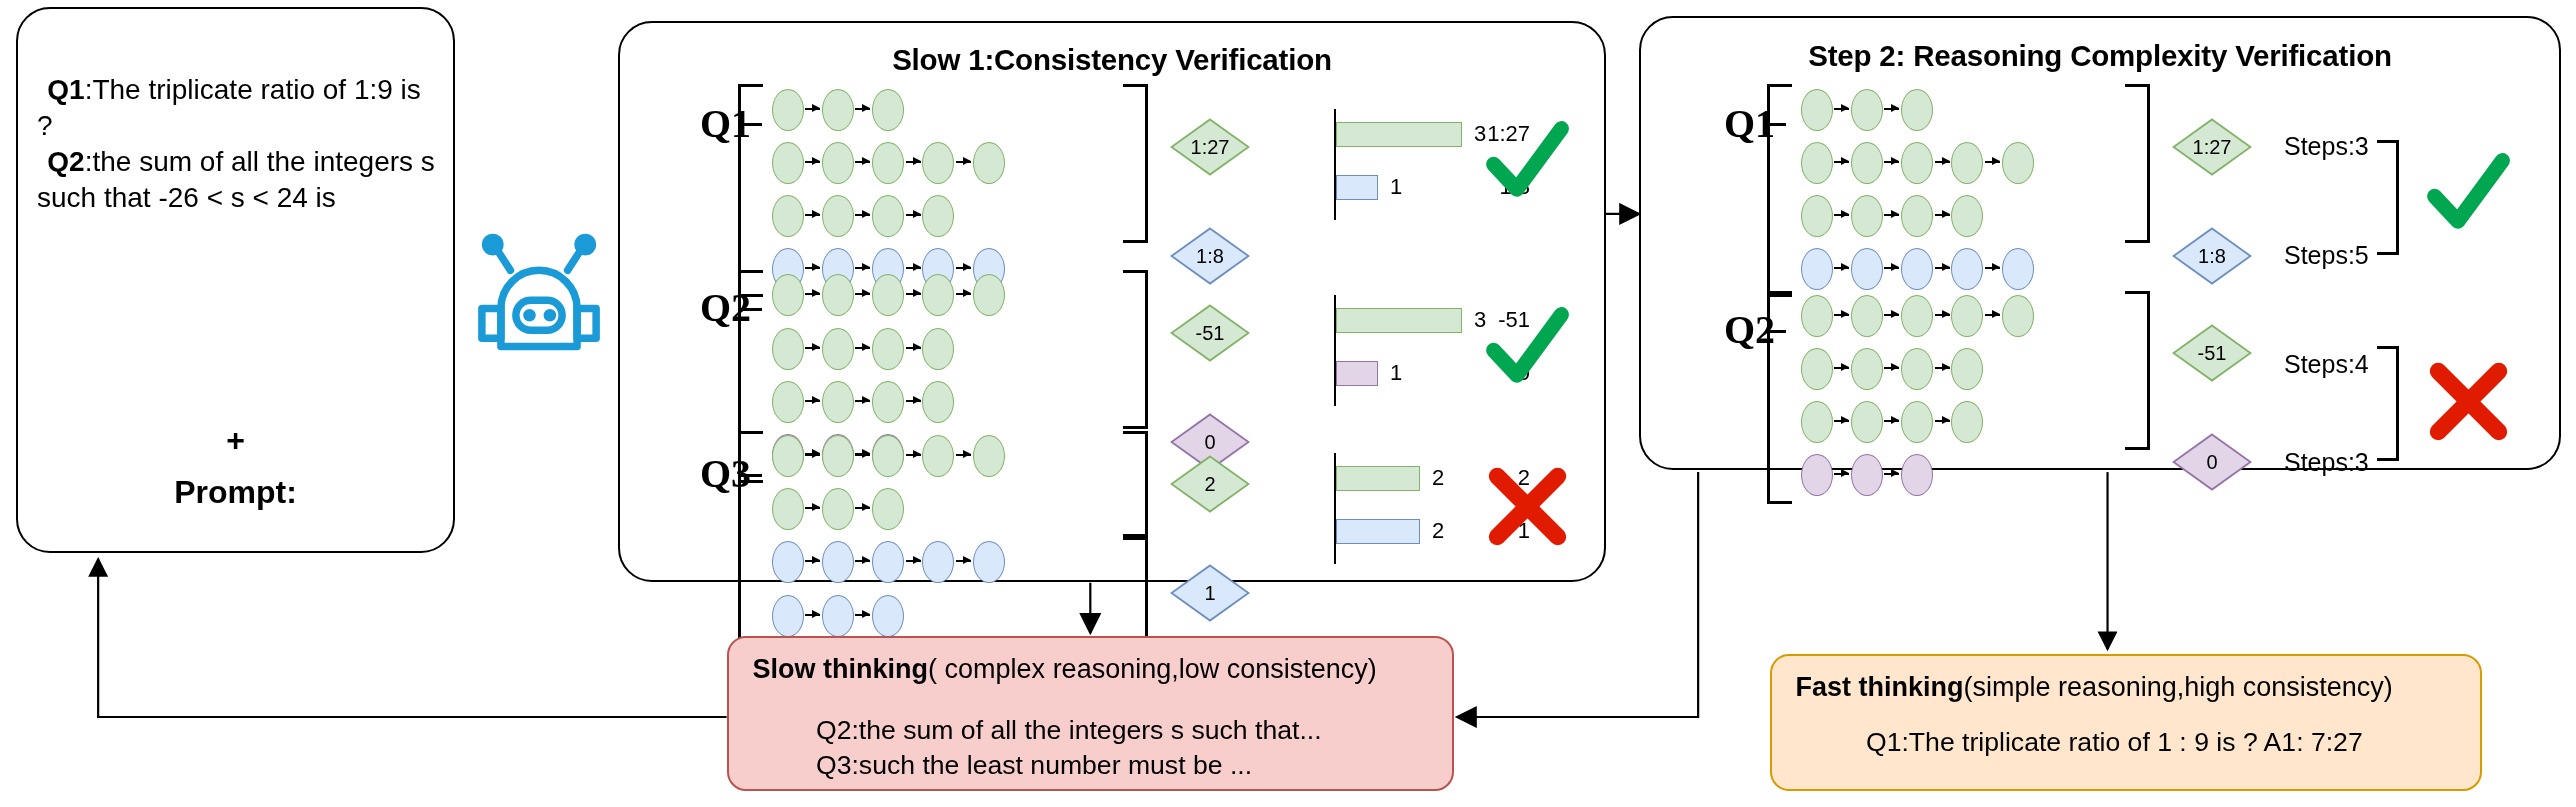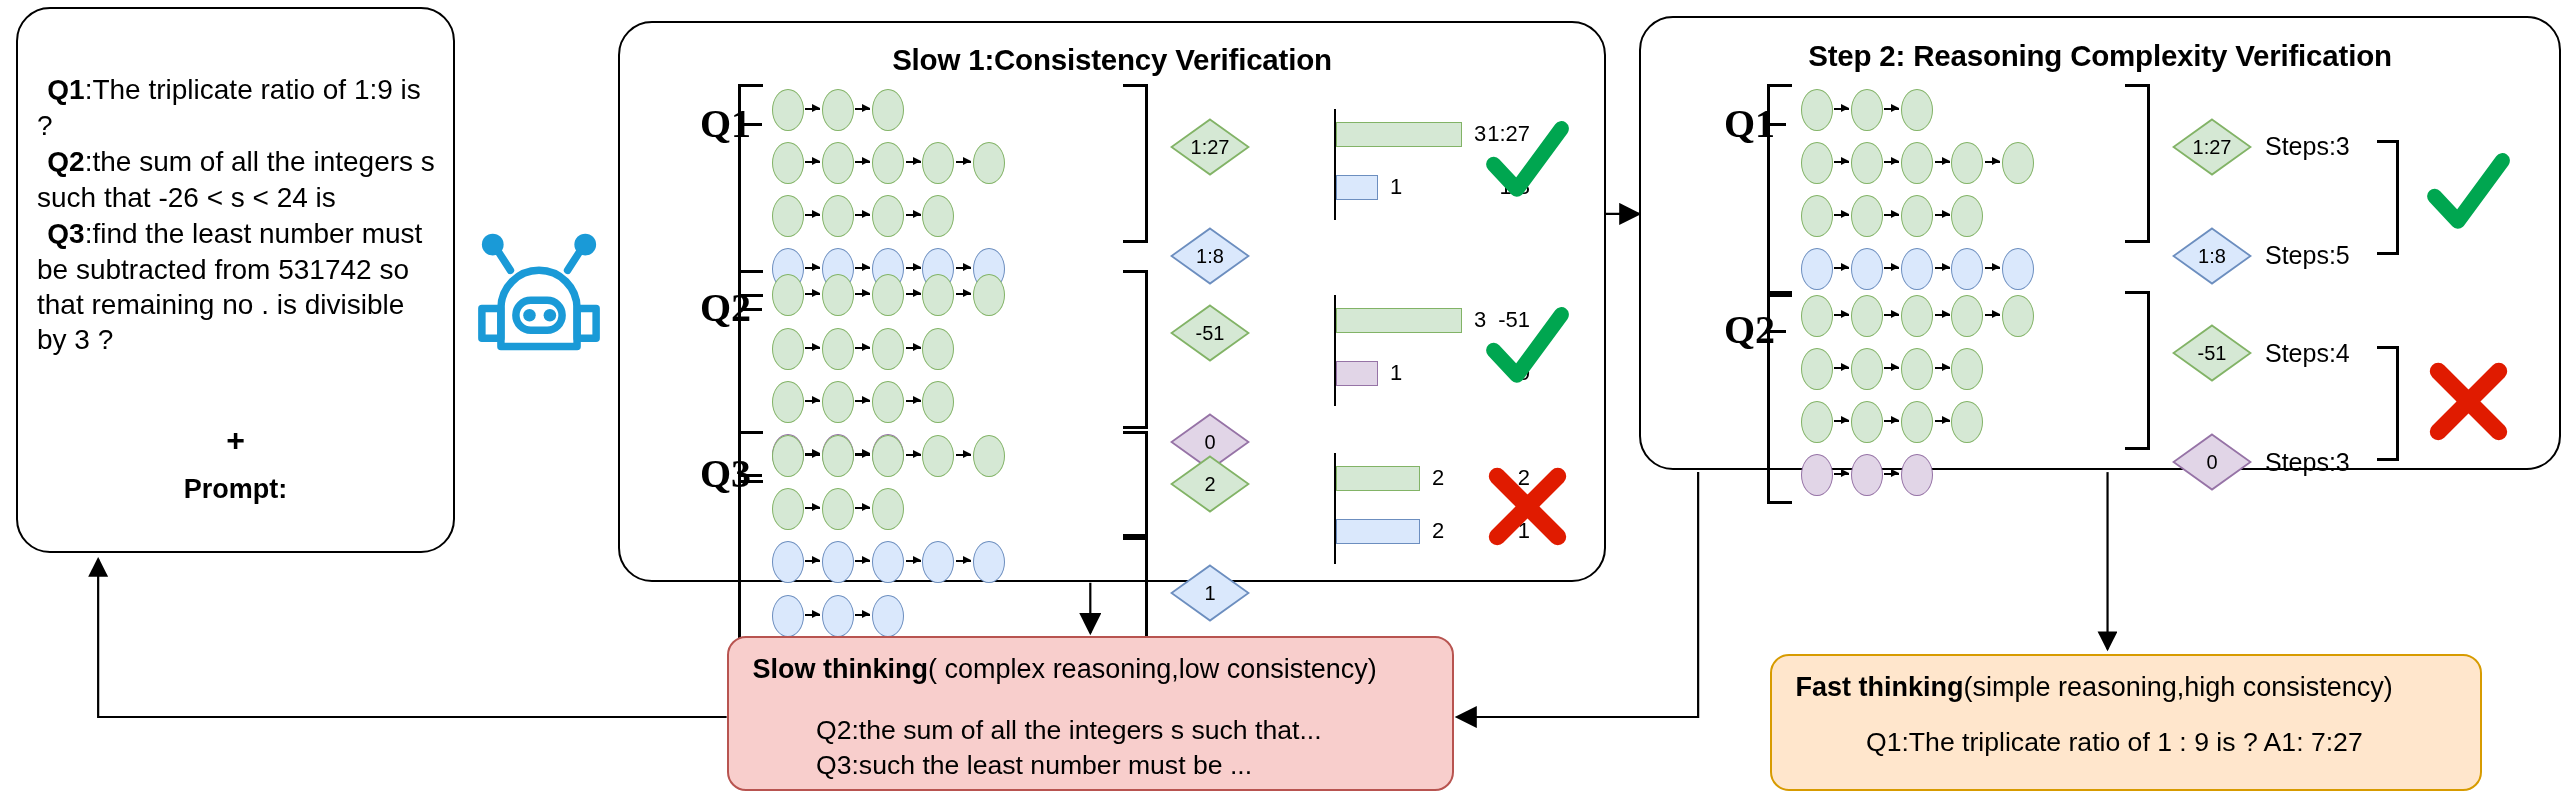--- a/index.html
+++ b/index.html
@@ -17,21 +17,21 @@
   .panel-title{position:absolute;left:0;right:0;text-align:center;font-weight:bold;font-size:29.5px;letter-spacing:-0.2px;}
   #step0 .panel-title{top:13.3px;}
   #step1 .panel-title{top:20.7px;}
   #step2 .panel-title{top:20.7px;}
 
   
   .q-body{position:absolute;left:19px;right:16px;top:63px;font-size:28px;line-height:1.26;}
   .q-body p{margin:0 0 1.5px 0;text-indent:10.3px;}
   .q-body b{font-weight:bold;}
   .plus{position:absolute;left:0;right:0;top:413px;text-align:center;font-size:32px;font-weight:bold;}
-  .prompt-label{position:absolute;left:0;right:0;top:465px;text-align:center;font-size:27px;font-weight:bold;}
+  .prompt-label{position:absolute;left:0;right:0;top:465px;text-align:center;font-size:32px;font-weight:bold;}
   .prompt-text{position:absolute;left:0;right:0;top:500px;text-align:center;font-size:28px;}
 
   
   #robot{position:absolute;left:471px;top:229px;width:136px;height:148px;}
 
   
   .qlabel{position:absolute;font-size:40px;font-weight:bold;font-family:"Liberation Serif",serif;}
   .node{position:absolute;width:32px;height:42px;border-radius:50%;box-sizing:border-box;}
   .node.green{background:#d5e8d4;border:1.5px solid #82b366;}
   .node.blue{background:#dae8fc;border:1.5px solid #6c8ebf;}
@@ -48,21 +48,21 @@
   .bar-cat{position:absolute;right:0;width:46px;text-align:right;font-size:22px;line-height:29.5px;}
   .bar-rect{position:absolute;left:49px;height:25px;box-sizing:border-box;}
   .bar-rect.green{background:#d5e8d4;border:1.5px solid #82b366;}
   .bar-rect.blue{background:#dae8fc;border:1.5px solid #6c8ebf;}
   .bar-rect.purple{background:#e1d5e7;border:1.5px solid #9673a6;}
   .bar-val{position:absolute;font-size:22px;line-height:29.5px;}
 
   
   .verdict{position:absolute;width:89px;height:89px;}
 
-  .steps-label{position:absolute;font-size:25px;white-space:nowrap;}
+  .steps-label{position:absolute;font-size:25px;white-space:nowrap;margin-left:19px;}
 
   
   .outcome{position:absolute;border-radius:19px;box-sizing:border-box;}
   #slow{left:727px;top:636px;width:727px;height:155px;background:#f8cecc;border:2.2px solid #b85450;}
   #fast{left:1770px;top:654px;width:712px;height:137px;background:#ffe6cc;border:2.2px solid #d79b00;}
   .outcome .head{position:absolute;left:23.6px;top:16px;font-size:27px;white-space:nowrap;}
   .outcome .head b{font-weight:bold;}
   .outcome .line{position:absolute;left:87px;font-size:26.6px;white-space:nowrap;}
   #slow .l1{top:77px;}
   #slow .l2{top:112px;}
@@ -91,21 +91,20 @@
 
     <path d="M2302,640 L2302,972 L1975,972" stroke="#000" stroke-width="3" fill="none" marker-end="url(#ah)"></path>
 
     <path d="M985,972 L133,972 L133,758" stroke="#000" stroke-width="3" fill="none" marker-end="url(#ahs)"></path>
   </svg>
 
   <div class="panel" id="step0">
     <div class="q-body">
       <p><b>Q1</b><span>:The triplicate ratio of 1:9 is ?</span></p>
       <p><b>Q2</b><span>:the sum of all the integers s such that  -26 &lt; s &lt; 24 is</span></p>
-      <p><b>Q3</b><span>:find the least number must be   subtracted from 531742 so that remaining no . is divisible by 3 ?</span></p>
     </div>
     <div class="plus">+</div>
     <div class="prompt-label">Prompt:</div>
   </div>
 
   <div id="robot">
     <svg viewBox="0 0 100 108" width="136" height="148">
       <g fill="none" stroke="#1a9ad7" stroke-width="5.5" stroke-linecap="round" stroke-linejoin="round">
         <line x1="29" y1="30" x2="18" y2="13"></line>
         <line x1="71" y1="30" x2="82" y2="13"></line>
@@ -555,21 +554,21 @@
       <polygon points="54,2 106,39 54,76 2,39" fill="#d5e8d4" stroke="#82b366" stroke-width="2.5"></polygon>
     </svg>
         <span class="txt">-51</span>
       </div>
       <div class="dia" style="left: 2172px; top: 433px;">
         <svg class="shape" viewBox="0 0 108 78" preserveAspectRatio="none">
       <polygon points="54,2 106,39 54,76 2,39" fill="#e1d5e7" stroke="#9673a6" stroke-width="2.5"></polygon>
     </svg>
         <span class="txt">0</span>
       </div>
-      <div class="steps-label" style="left: 2265px; top: 339px;">Steps:4</div>
+      <div class="steps-label" style="left: 2265px; top: 350px;">Steps:4</div>
       <div class="steps-label" style="left: 2265px; top: 448px;">Steps:3</div>
       <div style="position: absolute; left: 2377px; top: 346px; width: 19px; height: 109px; border-top: 3.7px solid rgb(0, 0, 0); border-bottom: 3.7px solid rgb(0, 0, 0); border-right: 3.7px solid rgb(0, 0, 0);"></div>
       <div class="verdict" style="left: 2424px; top: 357px;"><svg viewBox="0 0 100 100" width="89" height="89">
       <path d="M16,16 L84,84 M84,16 L16,84" fill="none" stroke="#e01b00" stroke-width="19" stroke-linecap="round"></path>
         </svg></div>
     </div>
 
   <div class="outcome" id="slow">
     <div class="head">
       <b>Slow thinking</b><span>( complex reasoning,low consistency)</span>

